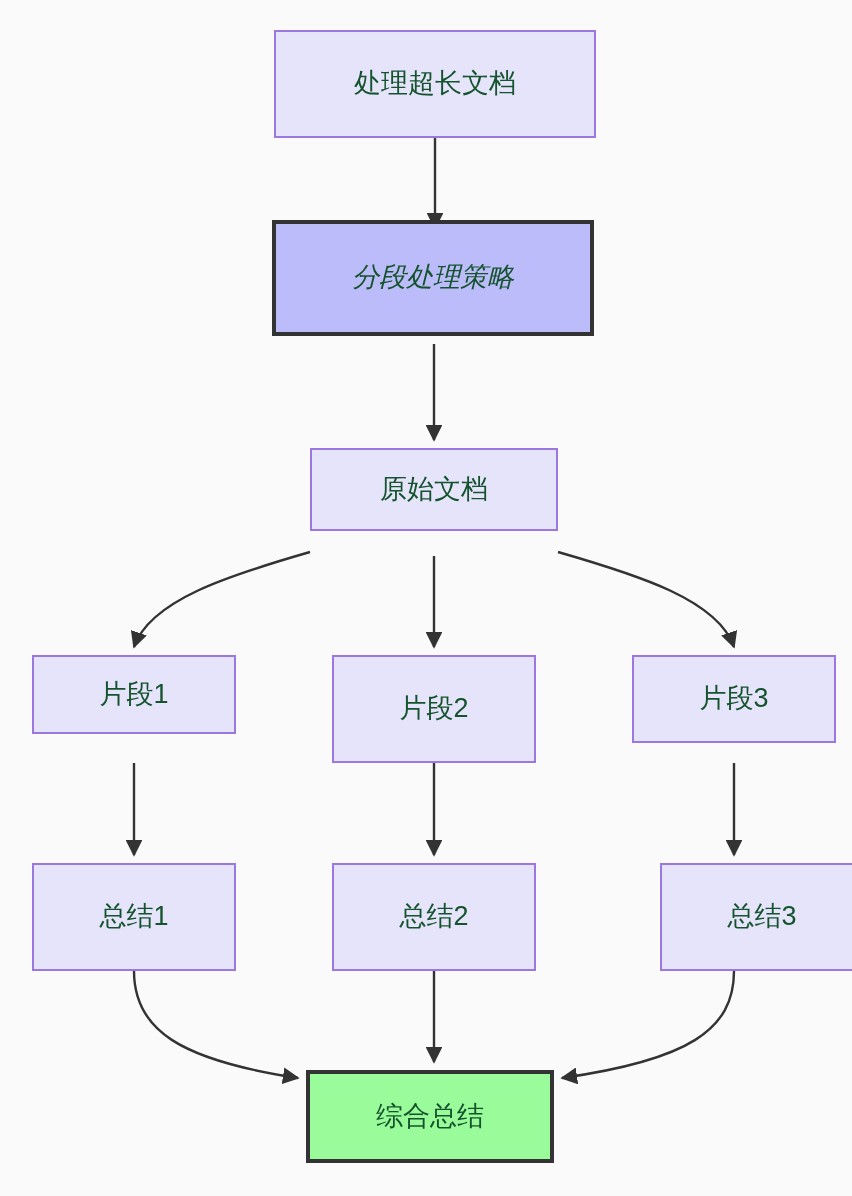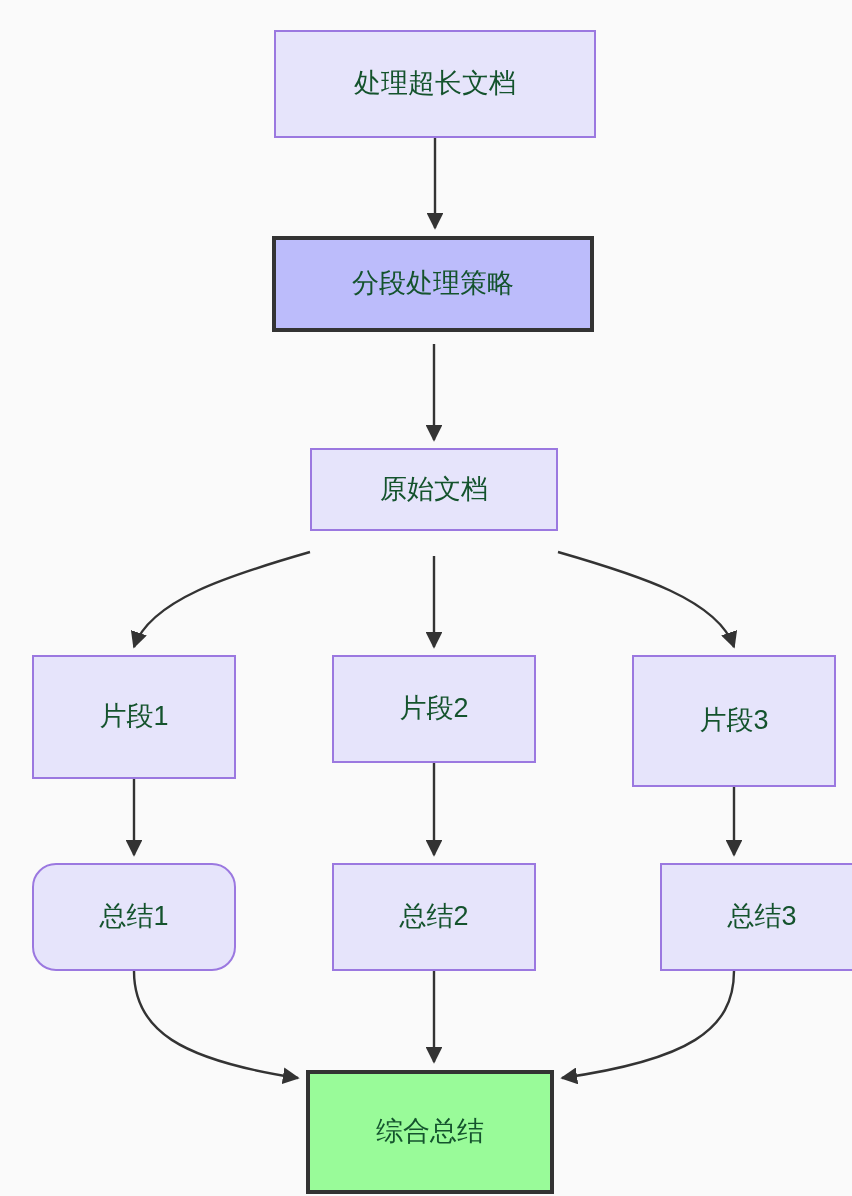--- a/index.html
+++ b/index.html
@@ -78,49 +78,49 @@
       <path d="M 134 971 C 134 1030, 180 1060, 298 1078"></path>
       <path d="M 434 971 L 434 1062"></path>
       <path d="M 734 971 C 734 1030, 688 1060, 562 1078"></path>
     </g>
   </svg>
 
   <div class="node light" style="left:274px; top:30px; width:322px; height:108px;">
     <span class="node-label">处理超长文档</span>
   </div>
 
-  <div class="node accent" style="left:272px; top:236px; width:322px; height:96px;">
+  <div class="node accent" style="left:272px; top:220px; width:322px; height:116px;font-style:italic;">
     <span class="node-label">分段处理策略</span>
   </div>
 
   <div class="node light" style="left:310px; top:448px; width:248px; height:83px;">
     <span class="node-label">原始文档</span>
   </div>
 
-  <div class="node light" style="left:32px; top:655px; width:204px; height:124px;">
+  <div class="node light" style="left:32px; top:655px; width:204px; height:79px;">
     <span class="node-label">片段1</span>
   </div>
 
   <div class="node light" style="left:332px; top:655px; width:204px; height:108px;">
     <span class="node-label">片段2</span>
   </div>
 
-  <div class="node light" style="left:632px; top:655px; width:204px; height:132px;">
+  <div class="node light" style="left:632px; top:655px; width:204px; height:88px;">
     <span class="node-label">片段3</span>
   </div>
 
-  <div class="node light" style="left:32px; top:863px; width:204px; height:108px;border-radius:24px;">
+  <div class="node light" style="left:32px; top:863px; width:204px; height:108px;">
     <span class="node-label">总结1</span>
   </div>
 
   <div class="node light" style="left:332px; top:863px; width:204px; height:108px;text-align:center;">
     <span class="node-label">总结2</span>
   </div>
 
   <div class="node light" style="left:632px; top:863px; width:204px; height:108px;margin-left:28px;">
     <span class="node-label">总结3</span>
   </div>
 
-  <div class="node final" style="left:306px; top:1070px; width:248px; height:124px;">
+  <div class="node final" style="left:306px; top:1070px; width:248px; height:93px;">
     <span class="node-label">综合总结</span>
   </div>
 
 </div>
 
 </body></html>

